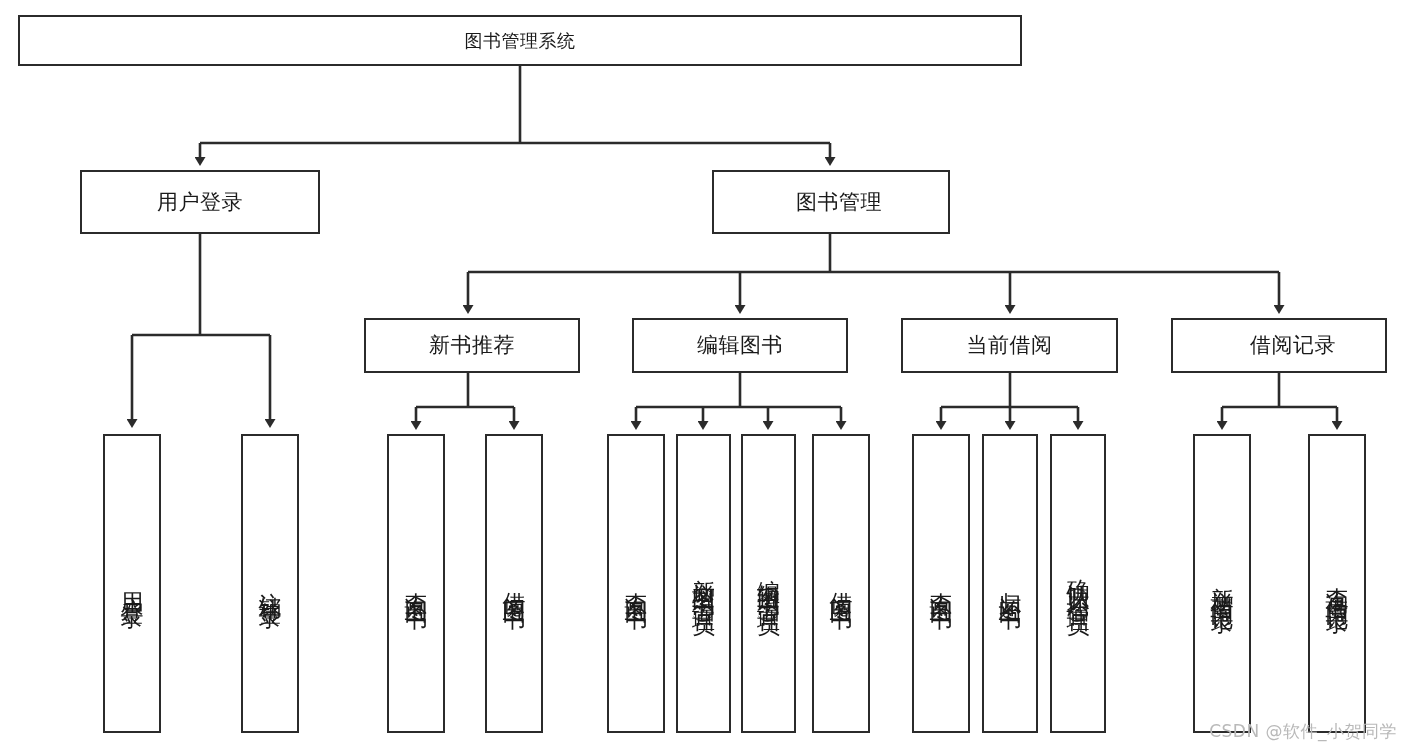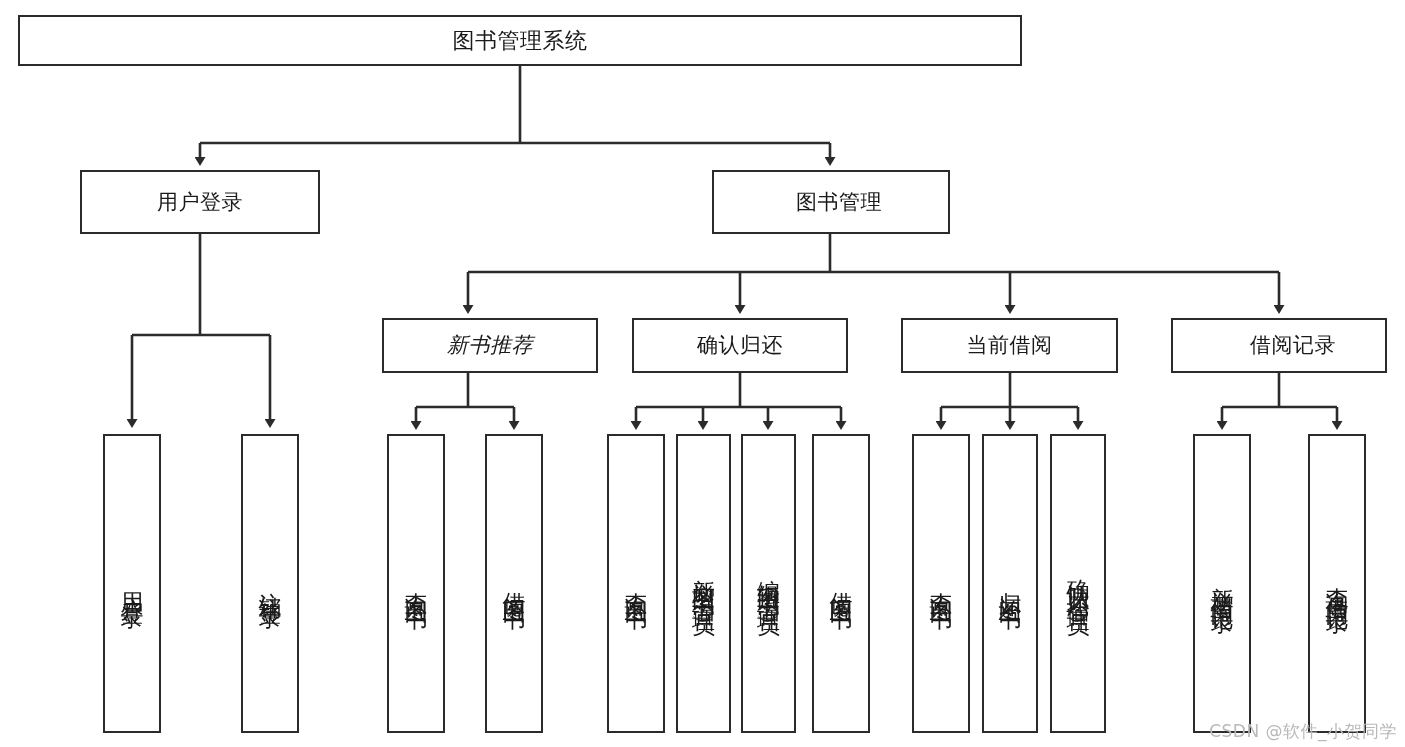--- a/index.html
+++ b/index.html
@@ -50,21 +50,21 @@
   }
   .node.vertical .label {
     writing-mode: vertical-rl;
     text-orientation: upright;
     font-size: 23px;
     letter-spacing: 5px;
     line-height: 1;
     white-space: nowrap;
   }
   #root-node .label {
-    font-size: 22px;
+    font-size: 18px;
   }
   #watermark {
     position: absolute;
     right: 8px;
     bottom: 4px;
     font-size: 17px;
     color: #b9b9b9;
     white-space: nowrap;
     letter-spacing: 0.5px;
     margin-top: 12px;
@@ -129,25 +129,25 @@
     <span class="label">图书管理系统</span>
   </div>
 
   <div class="node horizontal" style="left:80px; top:170px; width:240px; height:64px;">
     <span class="label">用户登录</span>
   </div>
   <div class="node horizontal" style="left:712px; top:170px; width:238px; height:64px;padding-left:16px;">
     <span class="label">图书管理</span>
   </div>
 
-  <div class="node horizontal" style="left:382px; top:318px; width:216px; height:55px;font-style:italic;">
+  <div class="node horizontal" style="left:364px; top:318px; width:216px; height:55px;">
     <span class="label">新书推荐</span>
   </div>
   <div class="node horizontal" style="left:632px; top:318px; width:216px; height:55px;">
-    <span class="label">确认归还</span>
+    <span class="label">编辑图书</span>
   </div>
   <div class="node horizontal" style="left:901px; top:318px; width:217px; height:55px;">
     <span class="label">当前借阅</span>
   </div>
   <div class="node horizontal" style="left:1171px; top:318px; width:216px; height:55px;padding-left:28px;">
     <span class="label">借阅记录</span>
   </div>
 
   <div class="node vertical" style="left:103px; top:434px; width:58px; height:299px;">
     <span class="label">用户登录</span>

